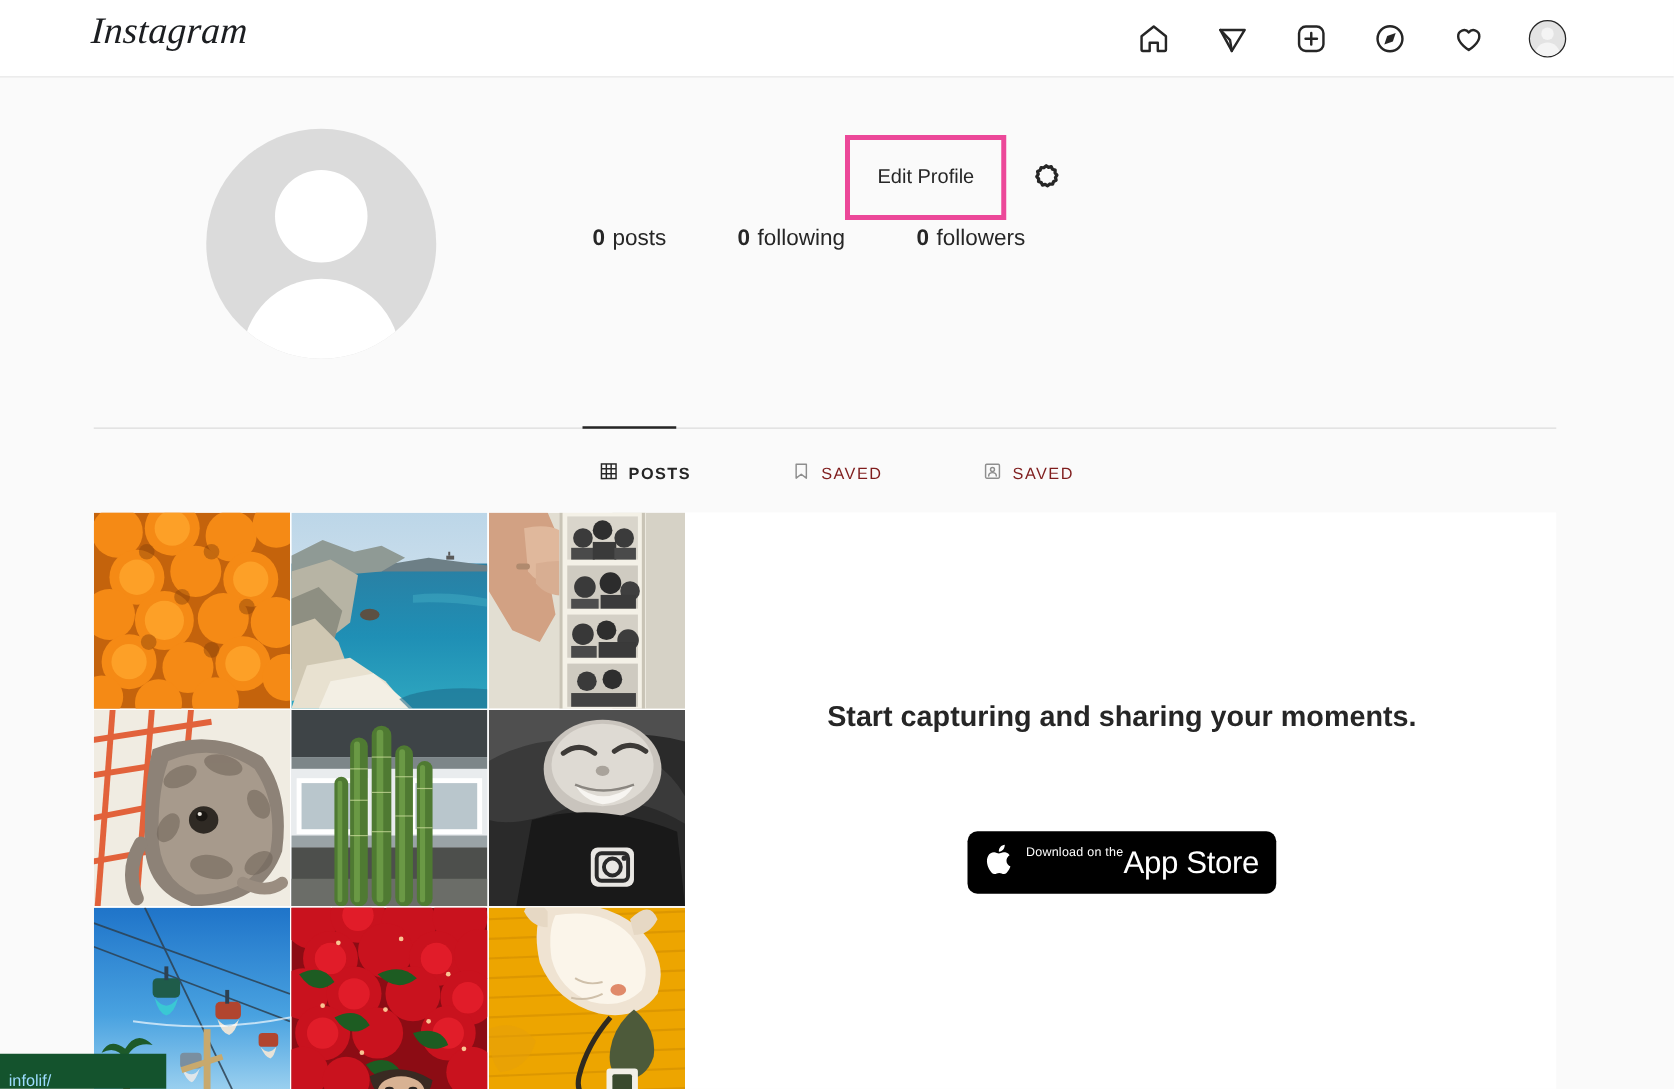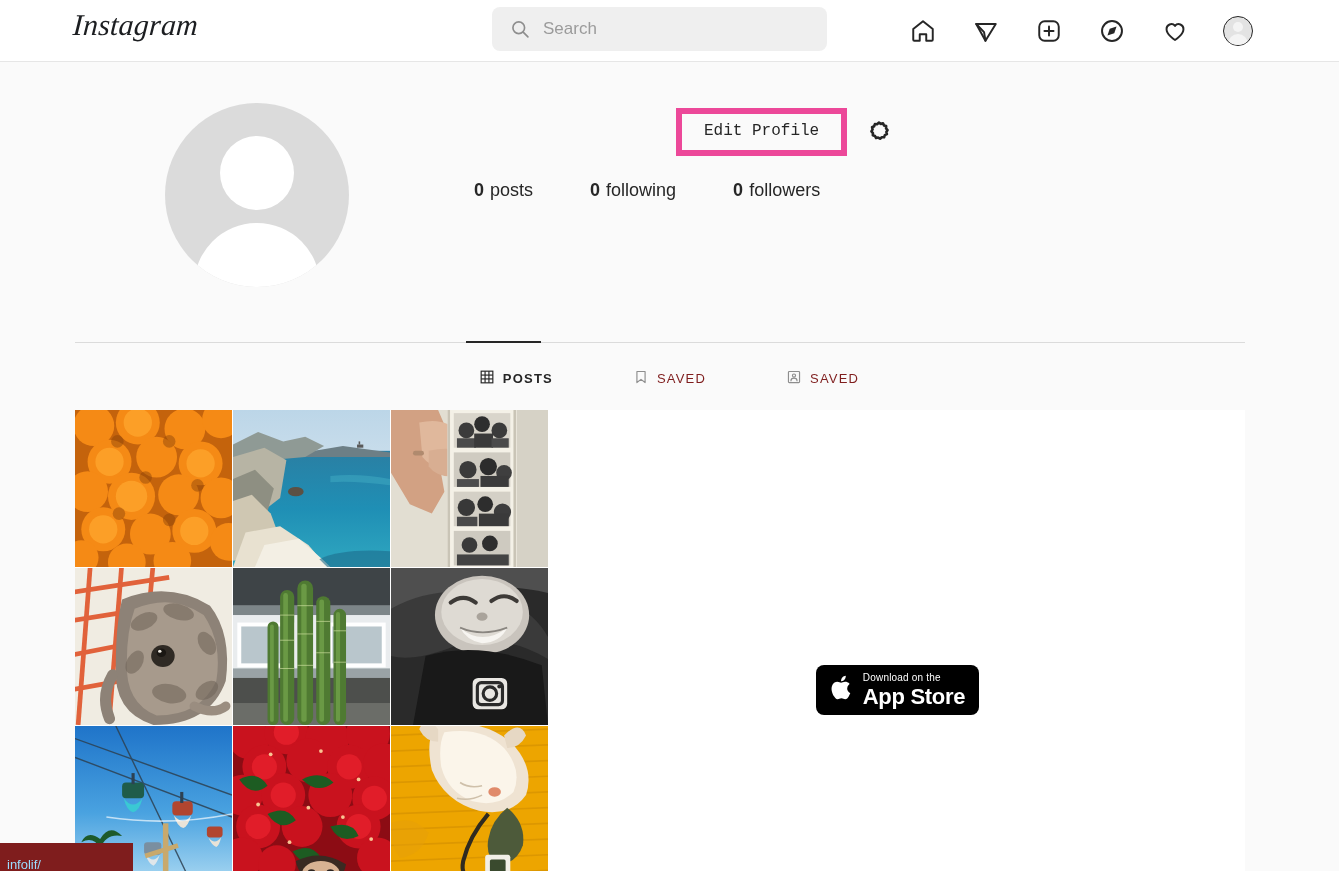--- a/index.html
+++ b/index.html
@@ -91,24 +91,24 @@
     position: absolute; width: 126px; height: 80px;
     border-radius: 63px 63px 8px 8px;
     background: #ffffff; left: 29px; top: 120px;
   }
 
   .profile-actions {
     position: absolute; left: 676px; top: 46px;
     display: flex; align-items: center; gap: 17px;
   }
   .edit-profile-btn {
-    border: 6px solid #ec4899;
+    border: 4px solid #ec4899;
     background: transparent;
-    padding: 9px 22px;
-    font-family: Liberation Mono, monospace;
+    padding: 21px 22px;
+    font-family: Liberation Sans, sans-serif;
     font-size: 16px;
     color: #262626;
     cursor: pointer;
     line-height: 1.1;
   }
   .gear-btn { width: 30px; height: 30px; cursor: pointer; display: flex; align-items: center; justify-content: center; }
 
   .stats {
     position: absolute; left: 474px; top: 118px;
     display: flex; align-items: baseline;
@@ -174,60 +174,51 @@
   .badges {
     position: absolute; top: 665px; left: 550px;
     width: 695px;
     display: flex; justify-content: center; gap: 22px;
   }
   .badge {
     background: #000000; border-radius: 8px;
     height: 50px; display: flex; align-items: center;
     padding: 0 14px; gap: 9px; cursor: pointer;
   }
-  .badge .txt { display: flex; flex-direction: column; line-height: 1; }
+  .badge .txt { display: flex; flex-direction: row; line-height: 1; }
   .badge .small {
     color: #ffffff; font-size: 10px; letter-spacing: 0.2px;
     margin-bottom: 3px;
   }
   .badge .big {
-    color: #ffffff; font-size: 22px; font-weight: 700; letter-spacing: -0.3px;
+    color: #ffffff; font-size: 25px; font-weight: 400; letter-spacing: -0.3px;
   }
   .badge.google .small { font-size: 10.5px; letter-spacing: 0.4px; }
   .badge.google .big { font-size: 21px; font-weight: 400; }
 
   
   .status-tip {
     position: absolute; left: 0; bottom: 0;
     width: 133px; height: 24px;
-    background: #7f1d1d;
+    background: #14532d;
     color: #9cdcfe;
     font-family: "Liberation Sans", sans-serif;
     font-size: 13px;
     padding: 14px 7px;
     overflow: hidden;
     white-space: nowrap;
   }
 </style>
 </head>
 <body>
 
 <div class="header">
 
   <div class="brand">Instagram</div>
 
-  <div class="search-wrap">
-    <span class="search-icon">
-      <svg width="20" height="20" viewBox="0 0 24 24" fill="none" stroke="#8e8e8e" stroke-width="2">
-        <circle cx="10.5" cy="10.5" r="7"></circle>
-        <line x1="15.8" y1="15.8" x2="21.5" y2="21.5" stroke-linecap="round"></line>
-      </svg>
-    </span>
-    <input class="search-input" type="text" placeholder="Search" style="">
-  </div>
 
   <div class="navicons">
 
     <div class="navicon">
       <svg width="26" height="26" viewBox="0 0 24 24" fill="none" stroke="#262626" stroke-width="1.8" stroke-linejoin="round" stroke-linecap="round">
         <path d="M3 10.2 12 3l9 7.2V20a1 1 0 0 1-1 1h-5v-6H9v6H4a1 1 0 0 1-1-1z"></path>
       </svg>
     </div>
 
     <div class="navicon">
@@ -670,20 +661,21 @@
       <path d="M74 52 Q86 62 84 76 Q80 88 68 88 Q60 84 62 72 Q64 60 74 52Z" fill="#4d5a3a"></path>
       <path d="M62 56 Q50 70 46 86 Q44 96 52 98" stroke="#2f2a20" stroke-width="2.6" fill="none"></path>
       <rect x="60" y="82" width="16" height="15" rx="1.6" fill="#f2efe7"></rect>
       <rect x="63" y="85" width="10" height="9" rx="1" fill="#3a4a2e"></rect>
       <path d="M0 62 Q14 56 24 68 Q20 82 6 84 Q0 78 0 62Z" fill="#e5a00a" opacity="0.5"></path>
     </svg>
   </div>
 </div>
 
 <div class="cta">
+  <div class="cta-title">Start capturing and sharing your moments.</div>
 </div>
 
 <div class="badges">
 
   <div class="badge">
     <span>
       <svg width="24" height="28" viewBox="0 0 24 28" fill="#ffffff">
         <path d="M17.2 14.6c0-3 2.4-4.4 2.5-4.5-1.4-2-3.5-2.3-4.2-2.3-1.8-.2-3.5 1-4.4 1-.9 0-2.3-1-3.8-1-2 0-3.8 1.1-4.8 2.9-2 3.5-.5 8.7 1.5 11.6 1 1.4 2.1 3 3.6 2.9 1.5-.1 2-.9 3.8-.9 1.8 0 2.2.9 3.8.9 1.6 0 2.6-1.4 3.5-2.8 1.1-1.6 1.6-3.2 1.6-3.3-.1 0-3.1-1.2-3.1-4.5z"></path>
         <path d="M14.6 5.6c.8-1 1.3-2.4 1.2-3.8-1.2 0-2.7.8-3.5 1.8-.8.9-1.4 2.3-1.2 3.7 1.3.1 2.7-.7 3.5-1.7z"></path>
       </svg>

